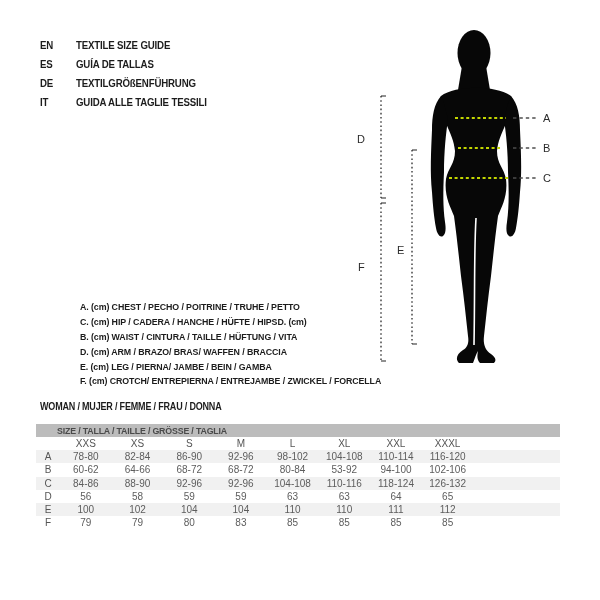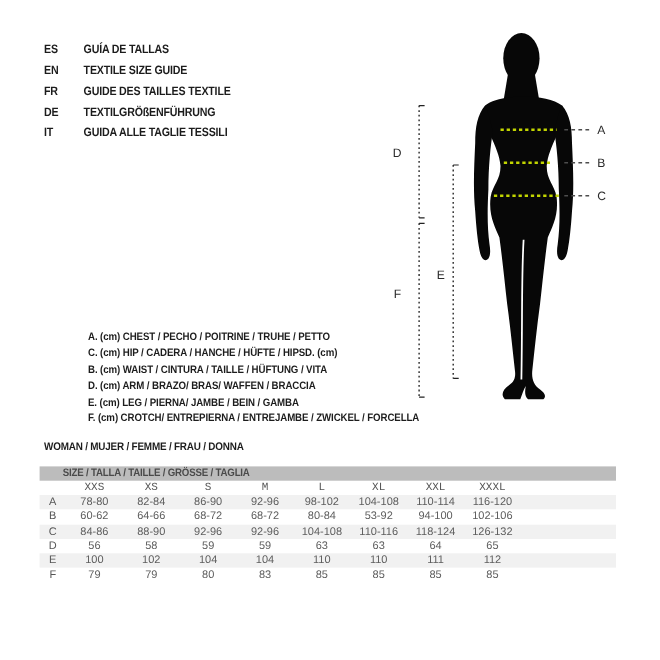--- a/index.html
+++ b/index.html
@@ -56,38 +56,34 @@
   .table{position:absolute;left:36px;top:424px;width:524px;color:var(--table-text);}
   .t-header{
     height:13px;line-height:13px;background:var(--table-header-bg);
     color:#4a4a4a;font-size:9.8px;font-weight:700;padding-left:21px;white-space:nowrap;overflow:hidden;
   }
   .t-row{
     display:grid;grid-template-columns:24px repeat(8,51.7px) 1fr;
     height:13.2px;align-items:center;text-align:center;font-size:10px;
   }
   .t-row.stripe{background:var(--row-stripe);}
-  .t-sizes{color:#555;font-family:Liberation Mono, monospace;}
+  .t-sizes{color:#555;}
   .t-label{color:#555;}
 </style>
 </head>
 <body>
 
 <div class="langs">
   <div class="lang-row">
+    <span class="lang-code">EN</span>
+    <span class="lang-title">TEXTILE SIZE GUIDE</span>
+  </div>
+  <div class="lang-row">
     <span class="lang-code">ES</span>
     <span class="lang-title">GUÍA DE TALLAS</span>
-  </div>
-  <div class="lang-row">
-    <span class="lang-code">EN</span>
-    <span class="lang-title">TEXTILE SIZE GUIDE</span>
-  </div>
-  <div class="lang-row">
-    <span class="lang-code">FR</span>
-    <span class="lang-title">GUIDE DES TAILLES TEXTILE</span>
   </div>
   <div class="lang-row">
     <span class="lang-code">DE</span>
     <span class="lang-title">TEXTILGRÖßENFÜHRUNG</span>
   </div>
   <div class="lang-row">
     <span class="lang-code">IT</span>
     <span class="lang-title">GUIDA ALLE TAGLIE TESSILI</span>
   </div>
 </div>

